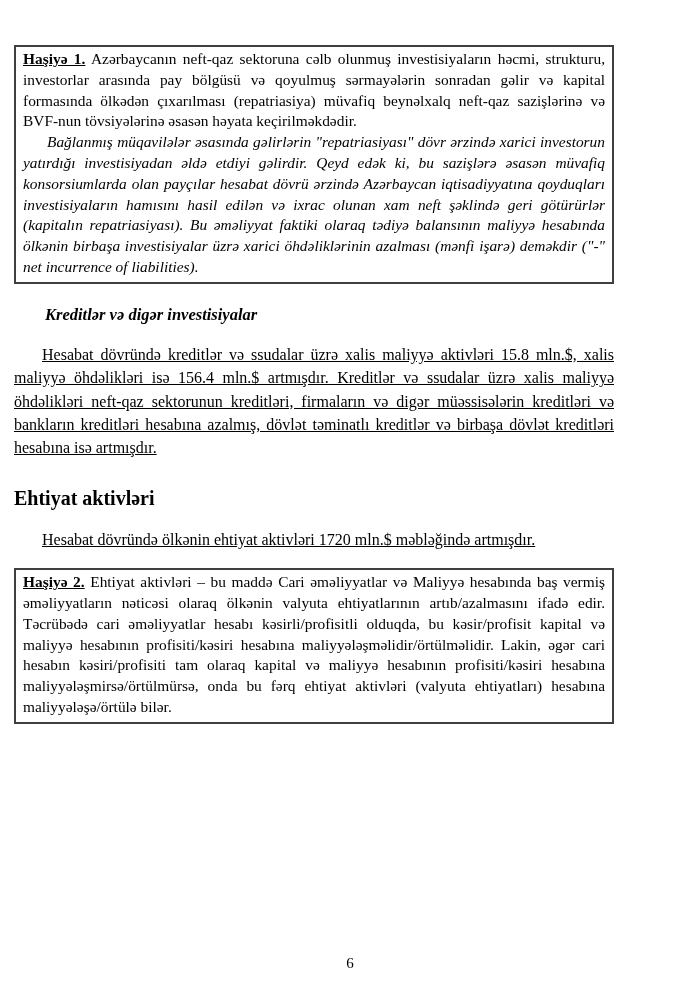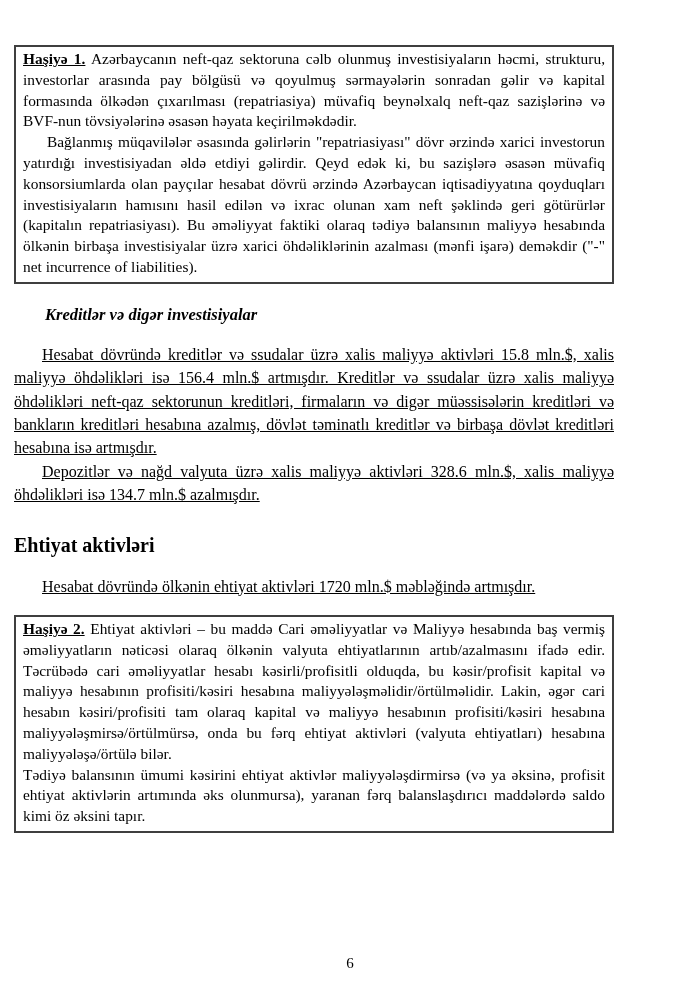--- a/index.html
+++ b/index.html
@@ -32,20 +32,21 @@
   }
   .note-box p {
     margin: 0;
   }
   .note-label {
     font-weight: bold;
     text-decoration: underline;
   }
   .indent {
     text-indent: 24px;
+    font-style: italic;
   }
   .body-para {
     font-size: 16px;
     line-height: 23.4px;
     text-align: justify;
     text-indent: 28px;
     margin: 0;
     text-decoration: underline;
   }
   .credits-heading {
@@ -81,26 +82,24 @@
 <div class="page">
 
   <div class="note-box">
     <p><span class="note-label">Haşiyə 1.</span><span> Azərbaycanın neft-qaz sektoruna cəlb olunmuş investisiyaların həcmi, strukturu, investorlar arasında pay bölgüsü və qoyulmuş sərmayələrin sonradan gəlir və kapital formasında ölkədən çıxarılması (repatriasiya) müvafiq beynəlxalq neft-qaz sazişlərinə və BVF-nun tövsiyələrinə əsasən həyata keçirilməkdədir.</span></p>
     <p class="indent">Bağlanmış müqavilələr əsasında gəlirlərin "repatriasiyası" dövr ərzində xarici investorun yatırdığı investisiyadan əldə etdiyi gəlirdir. Qeyd edək ki, bu sazişlərə əsasən müvafiq konsorsiumlarda olan payçılar hesabat dövrü ərzində Azərbaycan iqtisadiyyatına qoyduqları investisiyaların hamısını hasil edilən və ixrac olunan xam neft şəklində geri götürürlər (kapitalın repatriasiyası). Bu əməliyyat faktiki olaraq tədiyə balansının maliyyə hesabında ölkənin birbaşa investisiyalar üzrə xarici öhdəliklərinin azalması (mənfi işarə) deməkdir ("-" net incurrence of liabilities).</p>
   </div>
 
   <h3 class="credits-heading">Kreditlər və digər investisiyalar</h3>
 
   <p class="body-para para-gap">Hesabat dövründə kreditlər və ssudalar üzrə xalis maliyyə aktivləri 15.8 mln.$, xalis maliyyə öhdəlikləri isə 156.4 mln.$ artmışdır. Kreditlər və ssudalar üzrə xalis maliyyə öhdəlikləri neft-qaz sektorunun kreditləri, firmaların və digər müəssisələrin kreditləri və bankların kreditləri hesabına azalmış, dövlət təminatlı kreditlər və birbaşa dövlət kreditləri hesabına isə artmışdır.</p>
-  <p class="body-para">Depozitlər və nağd valyuta üzrə xalis maliyyə aktivləri 328.6 mln.$, xalis maliyyə öhdəlikləri isə 134.7 mln.$ azalmışdır.</p>
 
   <h2 class="reserves-heading">Ehtiyat aktivləri</h2>
 
   <p class="body-para para-gap">Hesabat dövründə ölkənin ehtiyat aktivləri 1720 mln.$ məbləğində artmışdır.</p>
 
   <div class="note-box box2-gap">
     <p><span class="note-label">Haşiyə 2.</span><span> Ehtiyat aktivləri – bu maddə Cari əməliyyatlar və Maliyyə hesabında baş vermiş əməliyyatların nəticəsi olaraq ölkənin valyuta ehtiyatlarının artıb/azalmasını ifadə edir. Təcrübədə cari əməliyyatlar hesabı kəsirli/profisitli olduqda, bu kəsir/profisit kapital və maliyyə hesabının profisiti/kəsiri hesabına maliyyələşməlidir/örtülməlidir. Lakin, əgər cari hesabın kəsiri/profisiti tam olaraq kapital və maliyyə hesabının profisiti/kəsiri hesabına maliyyələşmirsə/örtülmürsə, onda bu fərq ehtiyat aktivləri (valyuta ehtiyatları) hesabına maliyyələşə/örtülə bilər.</span></p>
-    <p>Tədiyə balansının ümumi kəsirini ehtiyat aktivlər maliyyələşdirmirsə (və ya əksinə, profisit ehtiyat aktivlərin artımında əks olunmursa), yaranan fərq balanslaşdırıcı maddələrdə saldo kimi öz əksini tapır.</p>
   </div>
 
   <div class="footer">6</div>
 
 </div>
 
 </body></html>

